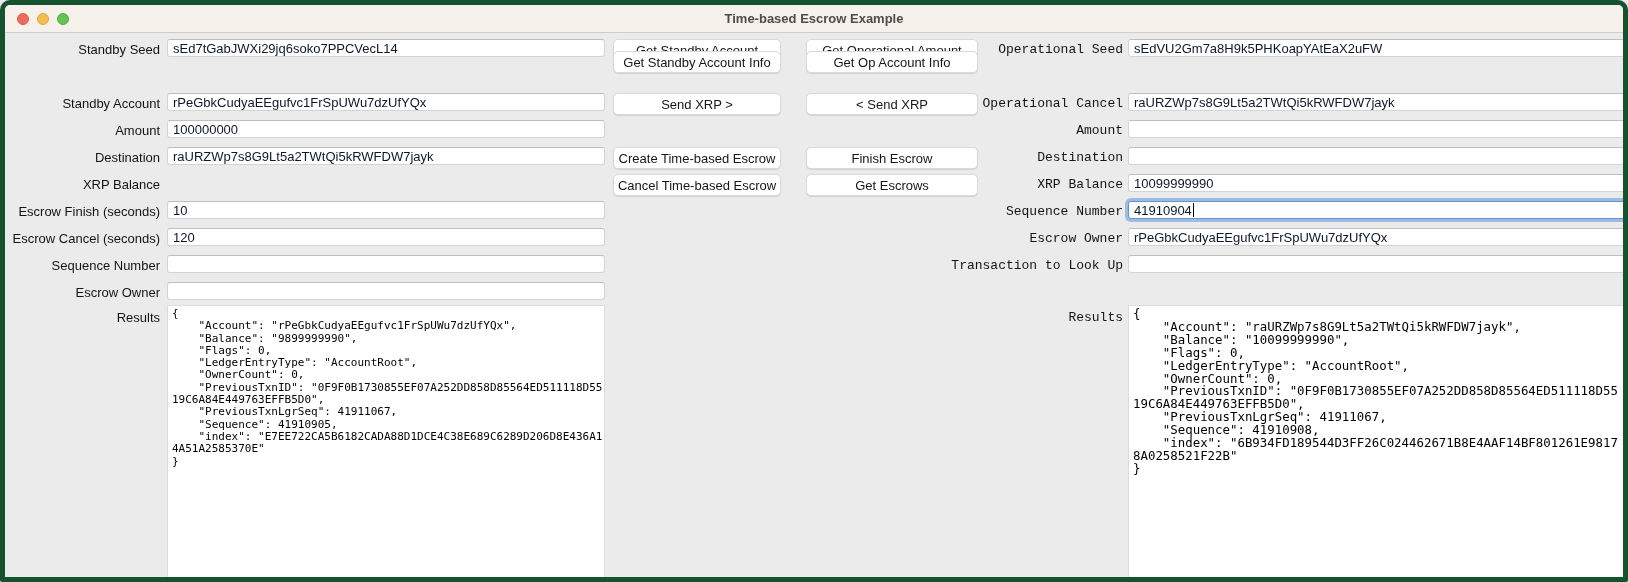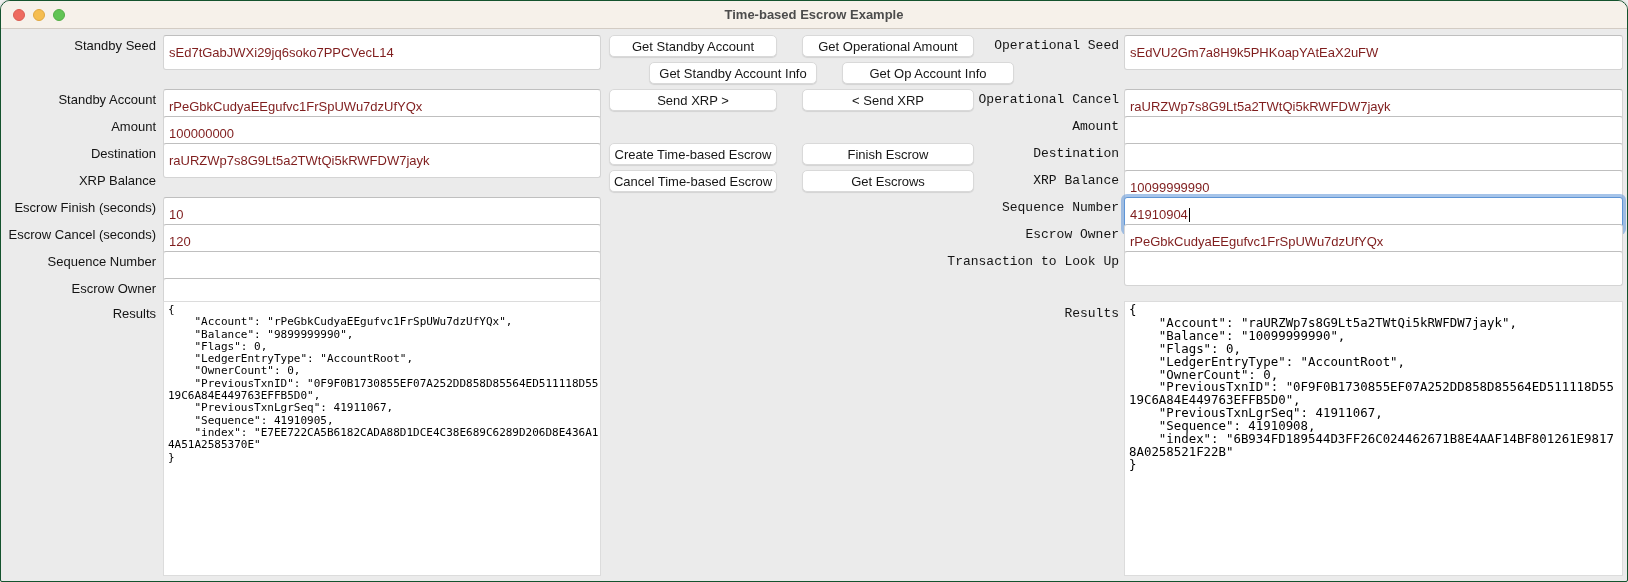--- a/index.html
+++ b/index.html
@@ -1,19 +1,19 @@
 <!DOCTYPE html>
 <html><head>
 <meta charset="utf-8">
 <style>
   * { margin:0; padding:0; box-sizing:border-box; }
   html,body { background:#f2f2f2; font-family:"Liberation Sans", sans-serif; }
   .window {
     position:relative; width:1628px; height:582px;
-    background:#ebebeb; border:1px solid #14532d;
+    background:#ebebeb; border:5px solid #14532d;
     border-radius:10px 10px 2px 2px; overflow:hidden;
     box-shadow:0 1px 4px rgba(0,0,0,.25);
   }
   .titlebar {
     position:absolute; left:0; top:0; right:0; height:28px;
     background:#f6f1ea; border-bottom:1px solid #d3ccc4;
     display:flex; align-items:center;
   }
   .lights { position:absolute; left:12px; top:0; height:28px; display:flex; align-items:center; gap:8px; }
   .light { width:12px; height:12px; border-radius:50%; display:inline-block; }
@@ -26,23 +26,23 @@
   .content { position:absolute; left:0; top:28px; right:0; bottom:0; }
 
   .lbl {
     position:absolute; font-size:13px; color:#141414; text-align:right;
     line-height:21px; white-space:nowrap;
   }
   .lbl.l { left:0; width:155px; }
   .lbl.r { left:930px; width:188px;font-family:Liberation Mono, monospace; }
 
   .field {
-    position:absolute; height:35px; background:#fff;
+    position:absolute; height:18px; background:#fff;
     border:1px solid #d4d4d4; border-top-color:#bfbfbf; border-radius:3px;
-    font-size:13px; color:#7f1d1d; padding:0 5px; line-height:19px;
+    font-size:13px; color:#0f172a; padding:0 5px; line-height:19px;
     font-family:"Liberation Sans", sans-serif;
   }
   .field.l { left:162px; width:438px; }
   .field.r { left:1123px; width:499px; }
   input.field { outline:none; }
 
   .field.focused {
     border:1px solid #5f95d5;
     box-shadow:0 0 0 3px rgba(112,160,219,.62);
     display:flex; align-items:center;
@@ -62,21 +62,21 @@
 
   .results {
     position:absolute; top:272px; height:275px; background:#fff;
     border:1px solid #dcdcdc; overflow:hidden;
     font-family:"DejaVu Sans Mono", monospace; color:#000;
     white-space:pre; padding:2px 0 0 4px;
   }
   .results.l { left:162px; width:438px; font-size:11px;   line-height:12.3px; }
   .results.r { left:1123px; width:499px; font-size:12.4px; line-height:12.9px; }
 
-  .row1 { top:6px; }  .row2 { top:33px;margin-left:40px; } .row3 { top:60px; }
+  .row1 { top:6px; }  .row2 { top:18px; } .row3 { top:60px; }
   .row4 { top:87px; } .row5 { top:114px; } .row6 { top:141px; }
   .row7 { top:168px; } .row8 { top:195px; } .row9 { top:222px; }
   .row10 { top:249px; } .rowR { top:274px; }
 </style>
 </head>
 <body>
 
 <div class="window">
   <div class="titlebar">
     <div class="lights">

